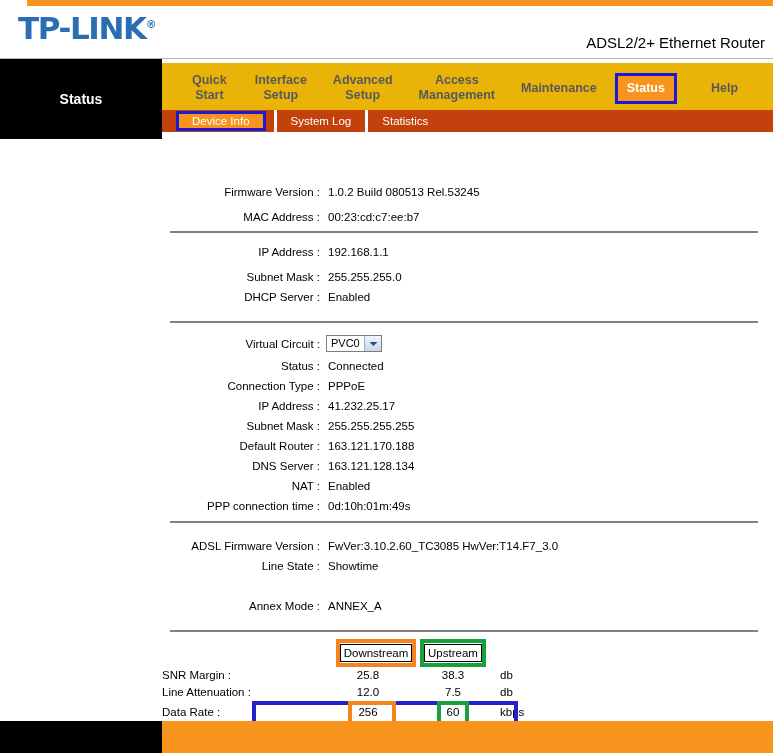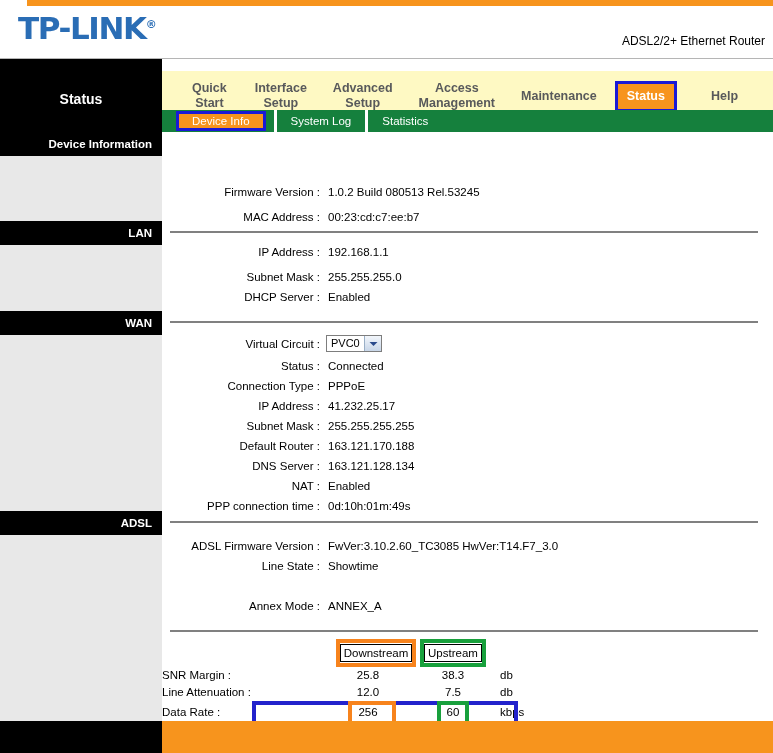--- a/index.html
+++ b/index.html
@@ -51,21 +51,21 @@
   }
   .logo .reg {
     font-size: 11px;
     vertical-align: super;
     letter-spacing: 0;
   }
   .model-name {
     position: absolute;
     right: 8px;
     top: 28px;
-    font-size: 12px;
+    font-size: 15px;
     color: #000000;
     white-space: nowrap;
   }
 
   
   .navbar {
     position: absolute;
     left: 0;
     top: 59px;
     width: 773px;
@@ -82,24 +82,24 @@
     color: #ffffff;
     font-size: 14px;
     font-weight: bold;
     display: flex;
     align-items: center;
     justify-content: center;
   }
   .nav-items {
     position: absolute;
     left: 162px;
-    top: 12px;
+    top: 4px;
     width: 611px;
     height: 51px;
-    background: #fef9c3;
+    background: #eab308;
     display: flex;
     align-items: center;
   }
   .nav-item {
     text-align: center;
     font-size: 12.5px;
     font-weight: bold;
     color: #58595B;
     line-height: 15px;
     padding: 4px 6px;
@@ -115,21 +115,21 @@
     padding: 6px 10px;
   }
 
   
   .subnav {
     position: absolute;
     left: 162px;
     top: 110px;
     width: 611px;
     height: 22px;
-    background: #15803d;
+    background: #c2410c;
     display: flex;
     align-items: center;
   }
   .subnav-item {
     font-size: 11.5px;
     color: #ffffff;
     padding: 2px 14px;
     white-space: nowrap;
     position: relative;
   }
@@ -378,26 +378,20 @@
   <div class="subnav-item selected">Device Info</div>
   <div style="width:10px"></div>
   <div class="subnav-div"></div>
   <div class="subnav-item">System Log</div>
   <div class="subnav-div"></div>
   <div class="subnav-item">Statistics</div>
 </div>
 
 <div class="content-wrap">
 
-  <div class="sidebar">
-    <div class="side-label" style="top:0px">Device Information</div>
-    <div class="side-label" style="top:89px">LAN</div>
-    <div class="side-label" style="top:179px">WAN</div>
-    <div class="side-label" style="top:379px">ADSL</div>
-  </div>
 
   <div class="main">
 
     <div class="row" style="top:54px">
       <span class="lbl">Firmware Version :</span>
       <span class="val">1.0.2 Build 080513 Rel.53245</span>
     </div>
     <div class="row" style="top:79px">
       <span class="lbl">MAC Address :</span>
       <span class="val">00:23:cd:c7:ee:b7</span>

